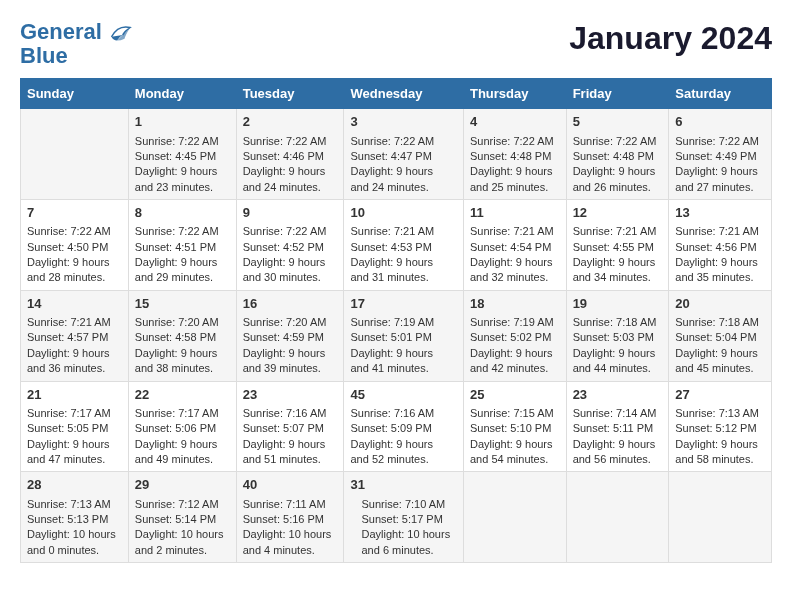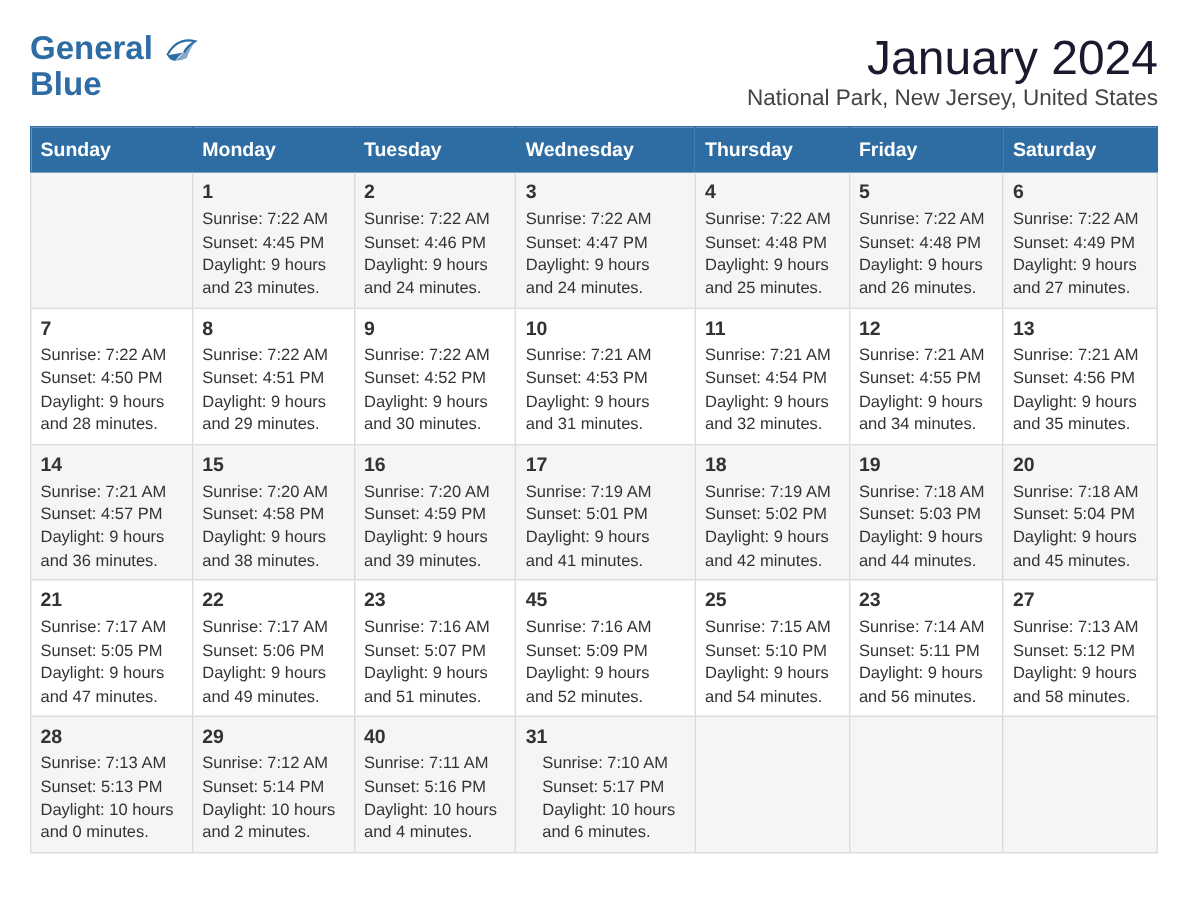--- a/index.html
+++ b/index.html
@@ -32,21 +32,21 @@
     .logo-bird {
       width: 28px;
       height: 28px;
       margin-left: 2px;
     }
     .title-area {
       text-align: right;
     }
     .main-title {
       font-size: 32px;
-      font-weight: normal;
+      font-weight: bold;
       color: #1a1a2e;
     }
     .subtitle {
       font-size: 15px;
       color: #444;
     }
     table {
       width: 100%;
       border-collapse: collapse;
       font-size: 11px;
@@ -105,21 +105,20 @@
         <svg class="logo-bird" viewBox="0 0 30 30" xmlns="http://www.w3.org/2000/svg">
           <path d="M8 18 Q15 5 28 8 Q22 12 20 16 Q25 10 28 8" fill="none" stroke="#2e6da4" stroke-width="1.5"></path>
           <path d="M8 18 Q10 22 14 22 Q16 18 20 16" fill="#2e6da4"></path>
           <path d="M20 16 Q24 14 28 8 Q23 16 22 20 Q18 22 14 22" fill="#2e6da4" opacity="0.6"></path>
         </svg>
       </div>
     </div>
   </div>
   <div class="title-area">
     <div class="main-title">January 2024</div>
-    <div class="subtitle">National Park, New Jersey, United States</div>
   </div>
 </div>
 
 <table>
   <thead>
     <tr>
     <th>Sunday</th>
         <th>Monday</th>
         <th>Tuesday</th>
         <th>Wednesday</th>

